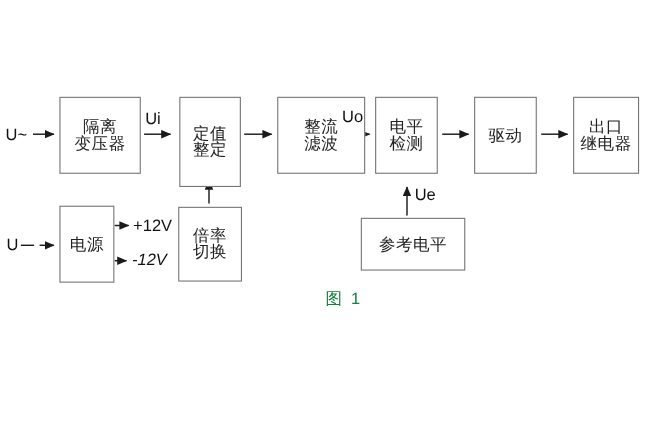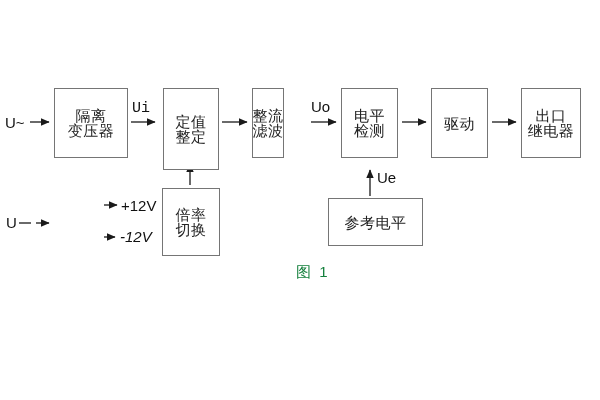--- a/index.html
+++ b/index.html
@@ -42,31 +42,31 @@
     letter-spacing: 2px;
   }
   .arrows {
     position: absolute;
     left: 0; top: 0;
     pointer-events: none;
   }
   
   .b-isolation   { left: 54px;  top: 88px;  width: 74px; height: 70px; }
   .b-setting     { left: 163px; top: 88px;  width: 56px; height: 82px; }
-  .b-rectify     { left: 252px; top: 88px;  width: 32px; height: 70px; }
+  .b-rectify     { left: 252px; top: 88px;  width: 80px; height: 70px; }
   .b-level       { left: 341px; top: 88px;  width: 57px; height: 70px; }
   .b-drive       { left: 431px; top: 88px;  width: 57px; height: 70px; }
   .b-outrelay    { left: 521px; top: 88px;  width: 60px; height: 70px; }
   .b-power       { left: 54px;  top: 187px; width: 50px; height: 70px; }
   .b-ratio       { left: 162px; top: 188px; width: 58px; height: 68px; }
   .b-reference   { left: 328px; top: 198px; width: 95px; height: 48px; }
   
   .l-ac     { left: 5px;   top: 115px; }
   .l-dc     { left: 6px;   top: 215px; }
-  .l-ui     { left: 132px; top: 101px; font-family: Liberation Mono, monospace; }
+  .l-ui     { left: 132px; top: 101px; }
   .l-uo     { left: 311px; top: 99px;  }
   .l-ue     { left: 377px; top: 170px; }
   .l-p12    { left: 121px; top: 198px; }
   .l-m12    { left: 120px; top: 229px; font-style: italic; }
   .l-cap    { left: 296px; top: 264px; }
 </style>
 </head>
 <body>
 
 <div class="stage">
@@ -113,20 +113,23 @@
 
   <div class="box b-drive">
     <span>驱动</span>
   </div>
 
   <div class="box b-outrelay">
     <span>出口</span>
     <span>继电器</span>
   </div>
 
+  <div class="box b-power">
+    <span>电源</span>
+  </div>
 
   <div class="box b-ratio">
     <span>倍率</span>
     <span>切换</span>
   </div>
 
   <div class="box b-reference">
     <span>参考电平</span>
   </div>
 

